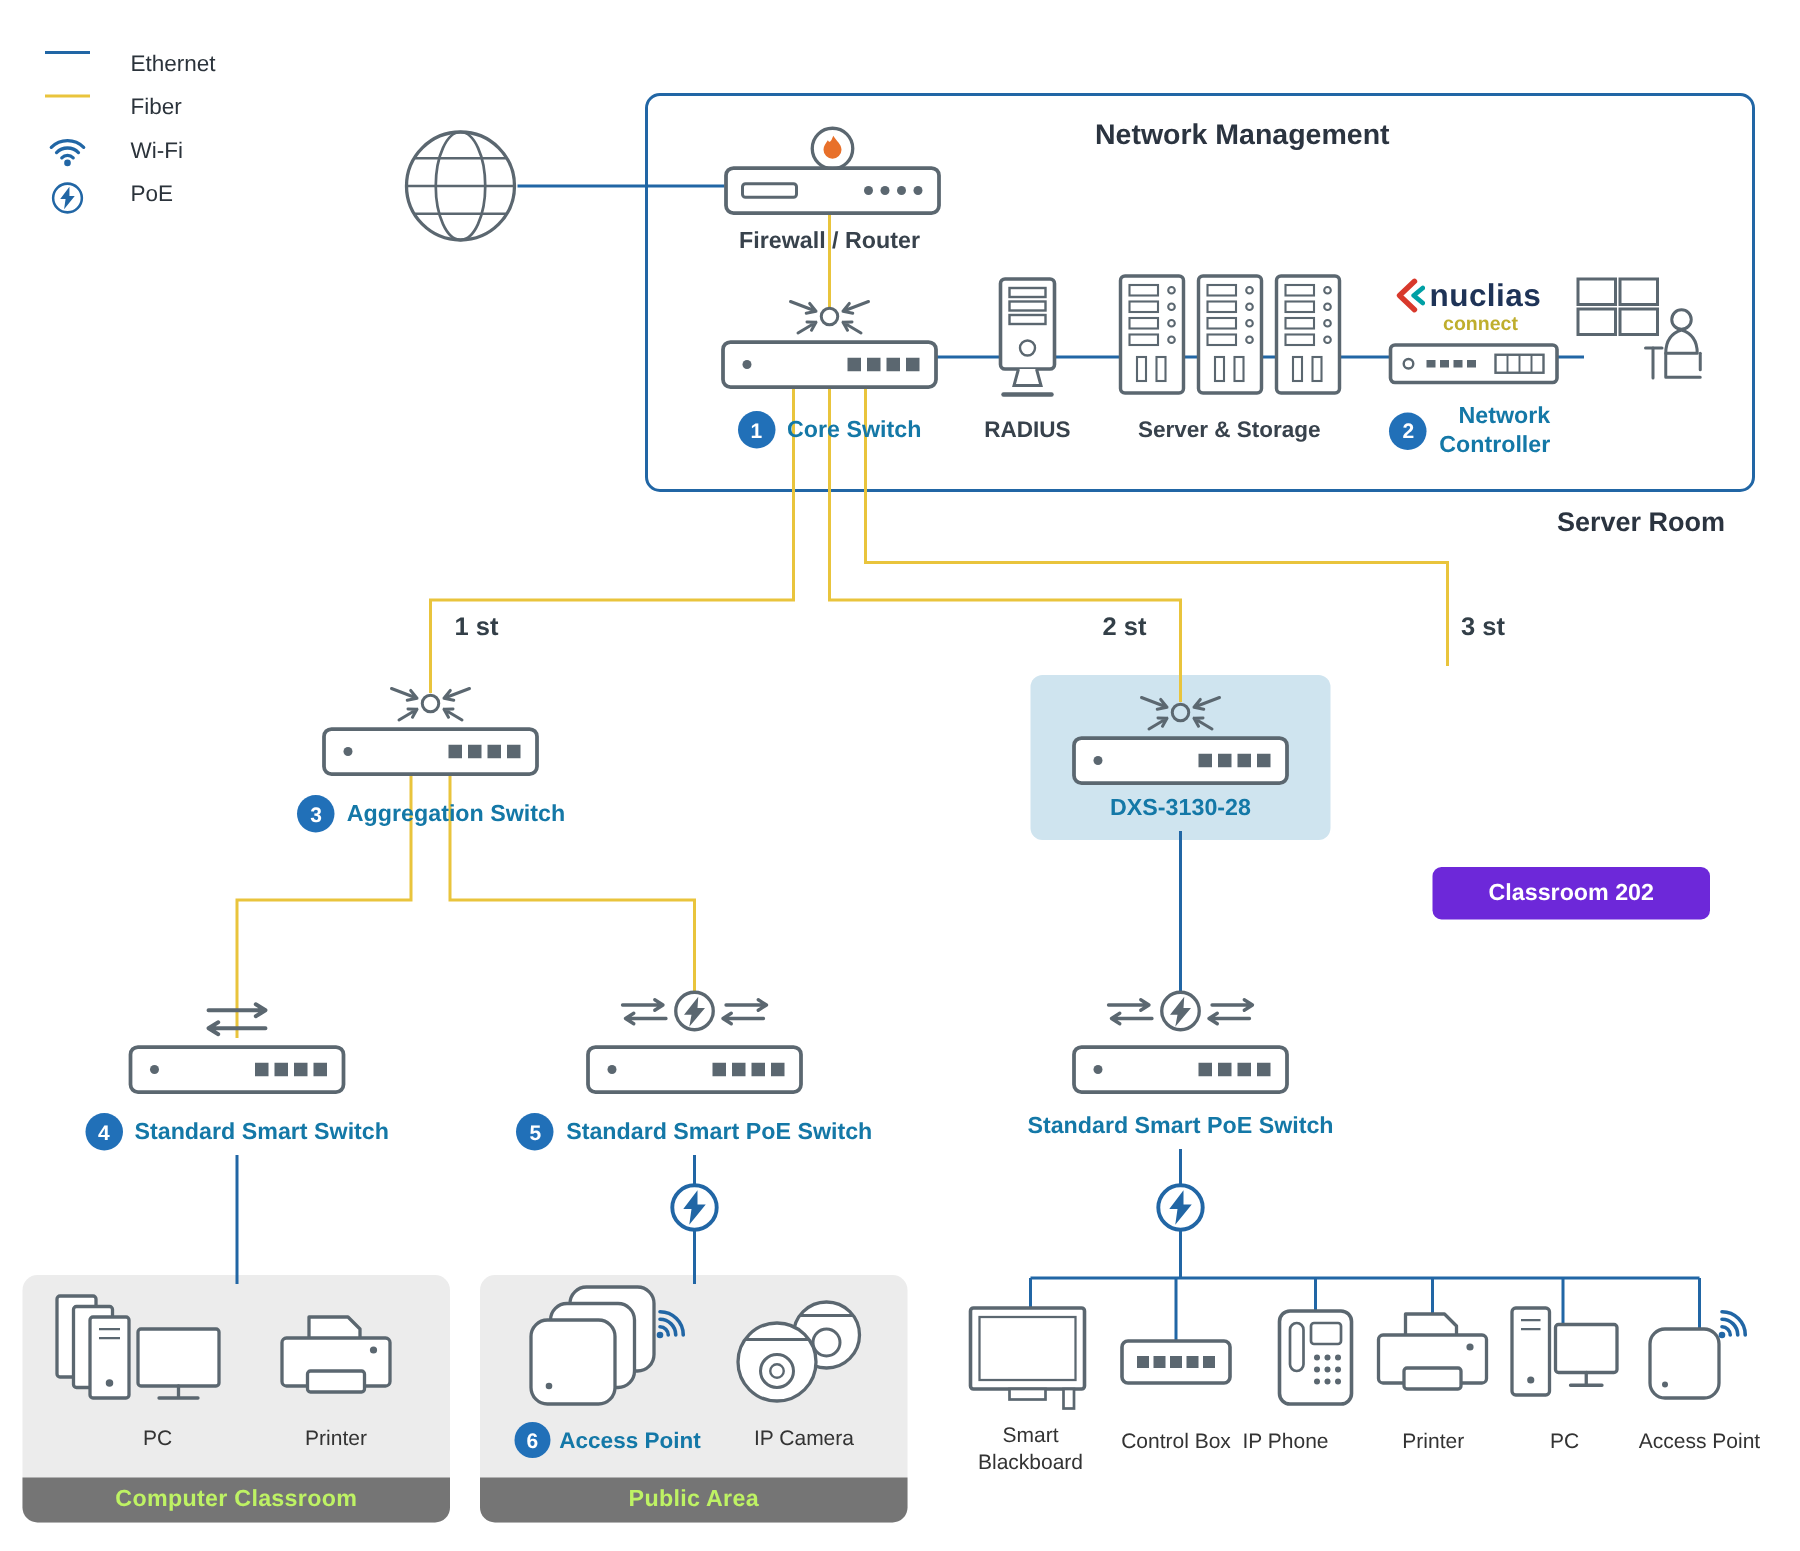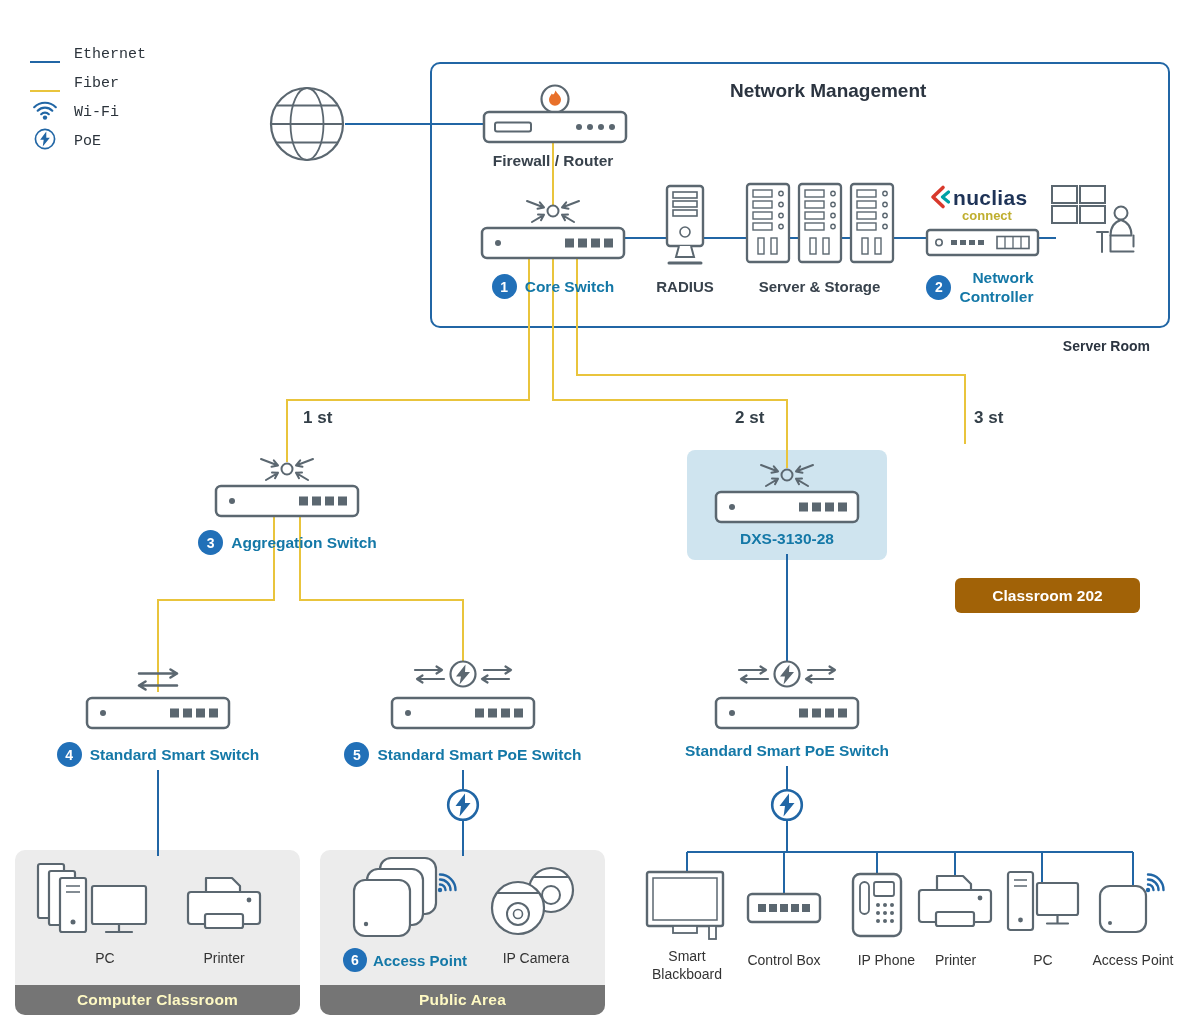--- a/index.html
+++ b/index.html
@@ -9,30 +9,30 @@
   .z0 { z-index:0; } .z1 { z-index:1; } .z2 { z-index:2; }
   .teal { color:#1478a7; font-weight:700; font-size:15.5px; white-space:nowrap; }
   .darkb { color:#38424c; font-weight:700; font-size:15px; }
   .dev { color:#333; font-size:14px; line-height:1.25; }
   .center { text-align:center; }
   .badge { width:25px; height:25px; border-radius:50%; background:#2170b8; color:#fff;
            font-size:14px; font-weight:700; display:flex; align-items:center; justify-content:center; flex:0 0 25px; }
   .lrow { display:flex; align-items:center; justify-content:center; gap:8px; }
   .area { background:#ececec; border-radius:10px; }
   .abar { position:absolute; left:0; right:0; bottom:0; height:30px; background:#757575;
-          border-radius:0 0 10px 10px; color:#fef9c3; font-weight:700; font-size:15.5px;
+          border-radius:0 0 10px 10px; color:#bef264; font-weight:700; font-size:15.5px;
           display:flex; align-items:center; justify-content:center; letter-spacing:.2px; }
   .floor { font-size:17px; font-weight:700; color:#333f48; }
   #nm-box { border:2px solid #2166a5; border-radius:10px; background:#fff; }
   #nm-title { font-size:19px; font-weight:700; color:#2b3440; }
-  #server-room { font-size:14px; font-weight:700; color:#2b3440; text-align:right; }
+  #server-room { font-size:18px; font-weight:700; color:#2b3440; text-align:right; }
   #dxs-box { background:#cfe4ef; border-radius:8px; }
-  #badge202 { background:#a16207; border-radius:6px; color:#fff; font-weight:700; font-size:15.5px;
+  #badge202 { background:#6d28d9; border-radius:6px; color:#fff; font-weight:700; font-size:15.5px;
               display:flex; align-items:center; justify-content:center; }
-  .legend-row { display:flex; align-items:flex-end; gap:12px; height:29px;font-family:Liberation Mono, monospace; }
+  .legend-row { display:flex; align-items:flex-start; gap:25px; height:29px; }
   .lswatch { width:34px; display:flex; align-items:center; justify-content:center; }
   .lline { width:30px; height:0; border-top:2.5px solid; }
   .llabel { font-size:15px; color:#2b333b; font-weight:500; }
   #nuclias .brandrow { display:flex; align-items:center; gap:3px; }
   #nuclias .brand { font-size:21px; font-weight:700; color:#1e3357; letter-spacing:.3px; line-height:1; }
   #nuclias .sub { font-size:13px; font-weight:700; color:#bfae2e; text-align:center; margin-top:-2px; }
   .ctl-lines { display:flex; flex-direction:column; align-items:flex-end; line-height:1.25; }
 </style>
 </head>
 <body>
@@ -501,21 +501,21 @@
   <div class="abs z2 dev center" style="left:637px;top:948px;width:100px;">Smart Blackboard</div>
 
   <svg class="abs z2" style="left:746px;top:886px;" width="76" height="44">
       <use href="#i-cbox"></use>
     </svg>
   <div class="abs z2 dev center" style="left:739px;top:952px;width:90px;">Control Box</div>
 
   <svg class="abs z2" style="left:851px;top:872px;" width="52" height="66">
       <use href="#i-phone"></use>
     </svg>
-  <div class="abs z2 dev center" style="left:847px;top:952px;width:68px;text-align:right;">IP Phone</div>
+  <div class="abs z2 dev center" style="left:823px;top:952px;width:68px;">IP Phone</div>
 
   <svg class="abs z2" style="left:911px;top:872px;" width="88" height="68">
       <use href="#i-printer"></use>
     </svg>
   <div class="abs z2 dev center" style="left:913px;top:952px;width:85px;">Printer</div>
 
   <svg class="abs z2" style="left:1006px;top:870px;" width="74" height="70">
       <use href="#i-pc1"></use>
     </svg>
   <div class="abs z2 dev center" style="left:1008px;top:952px;width:70px;">PC</div>

